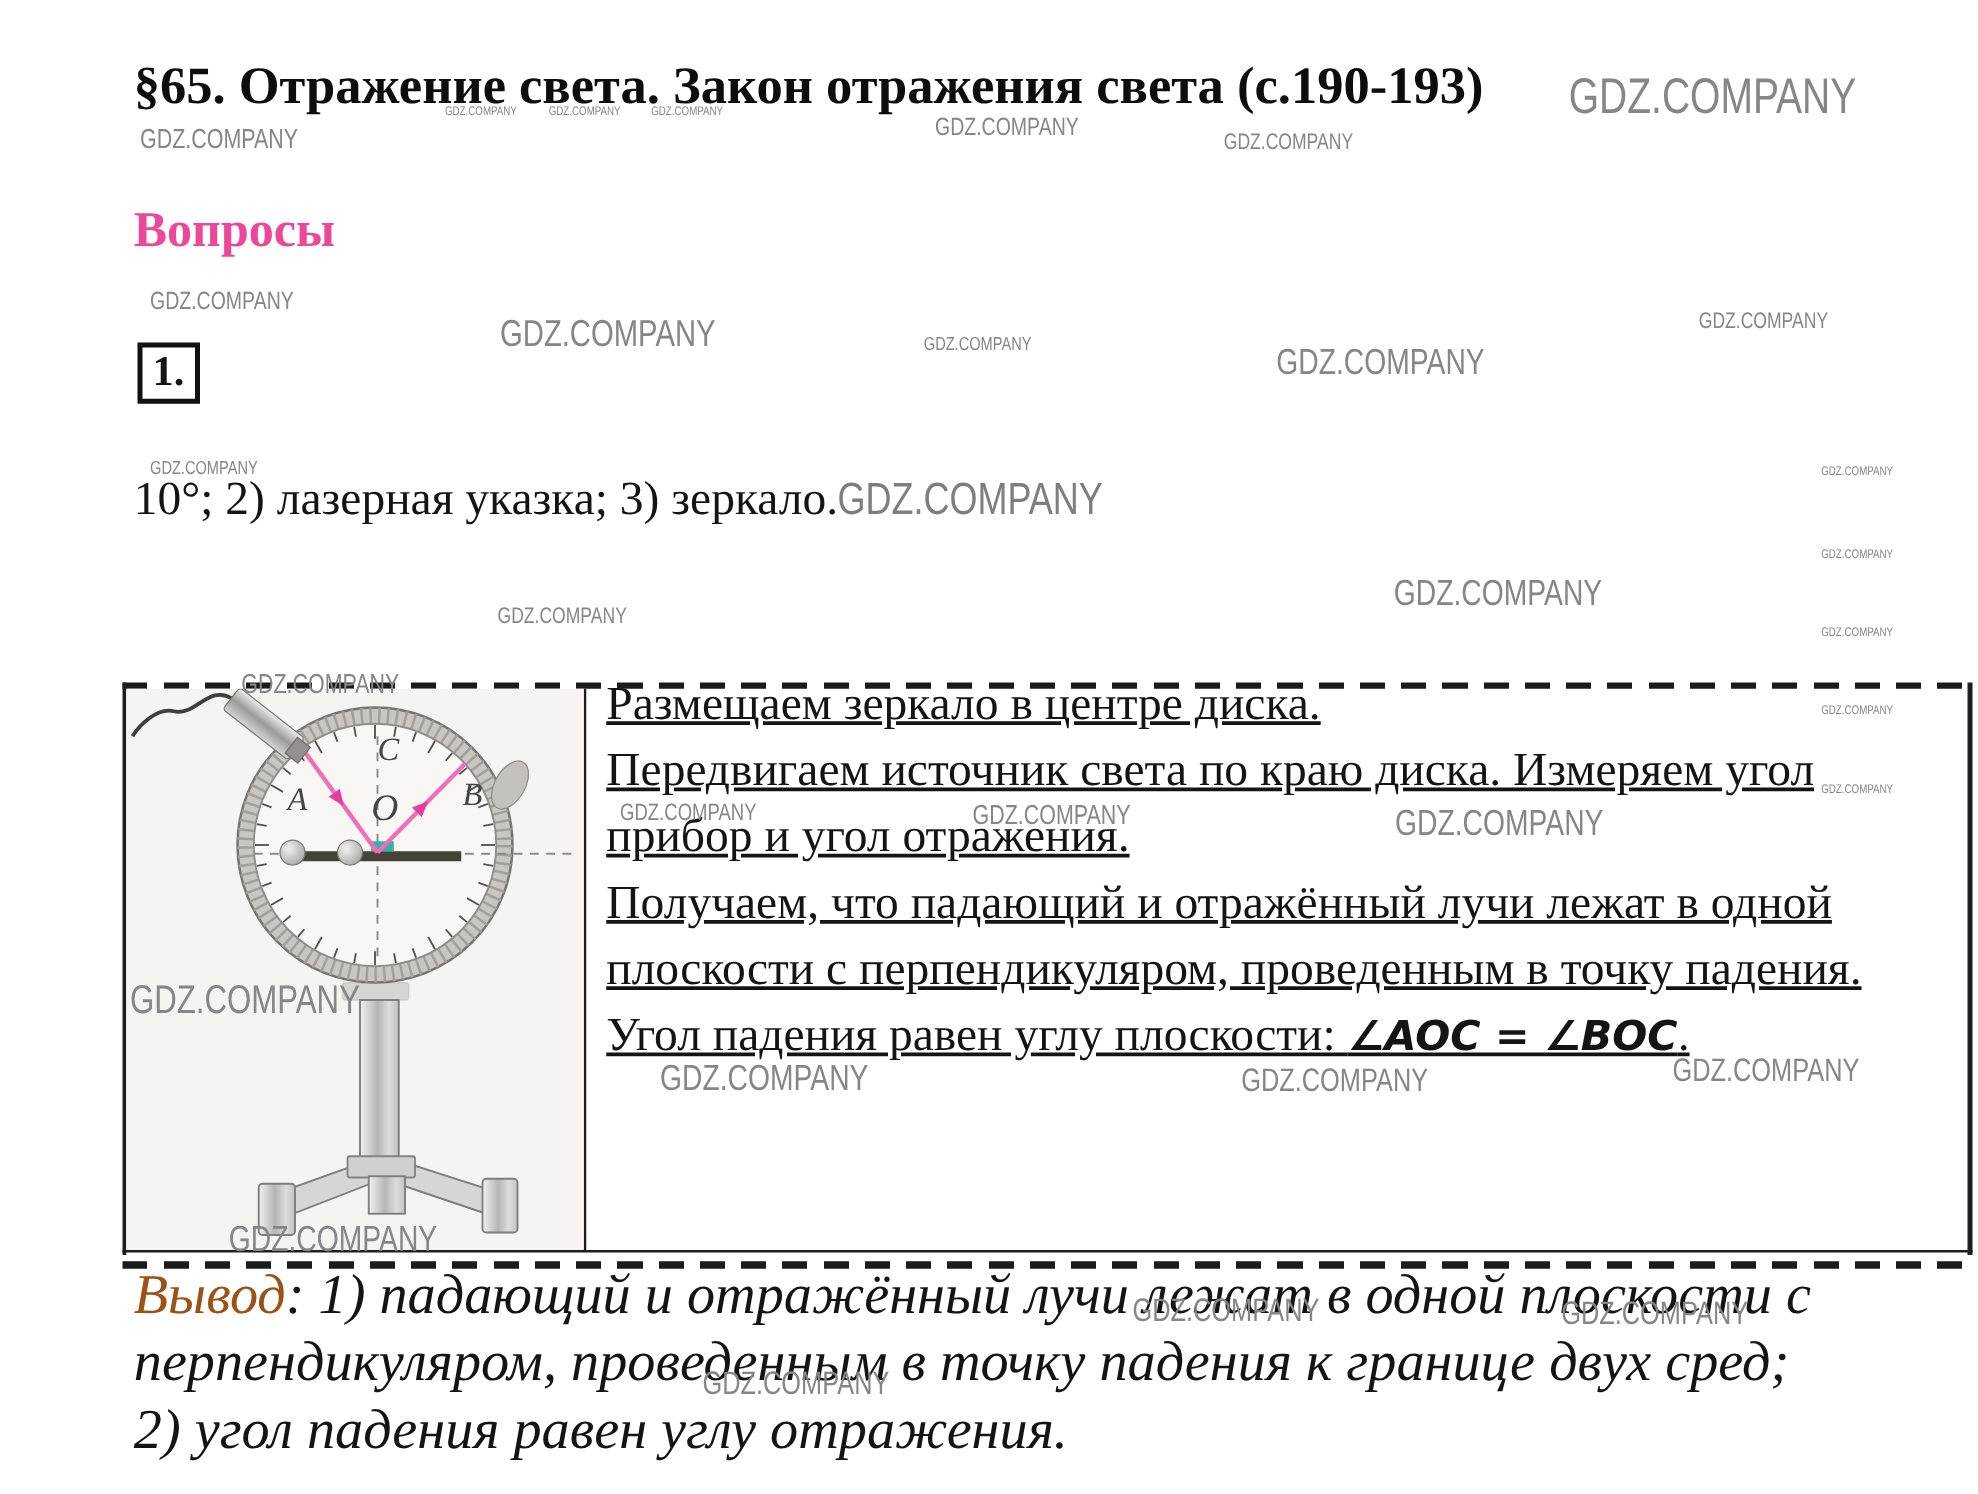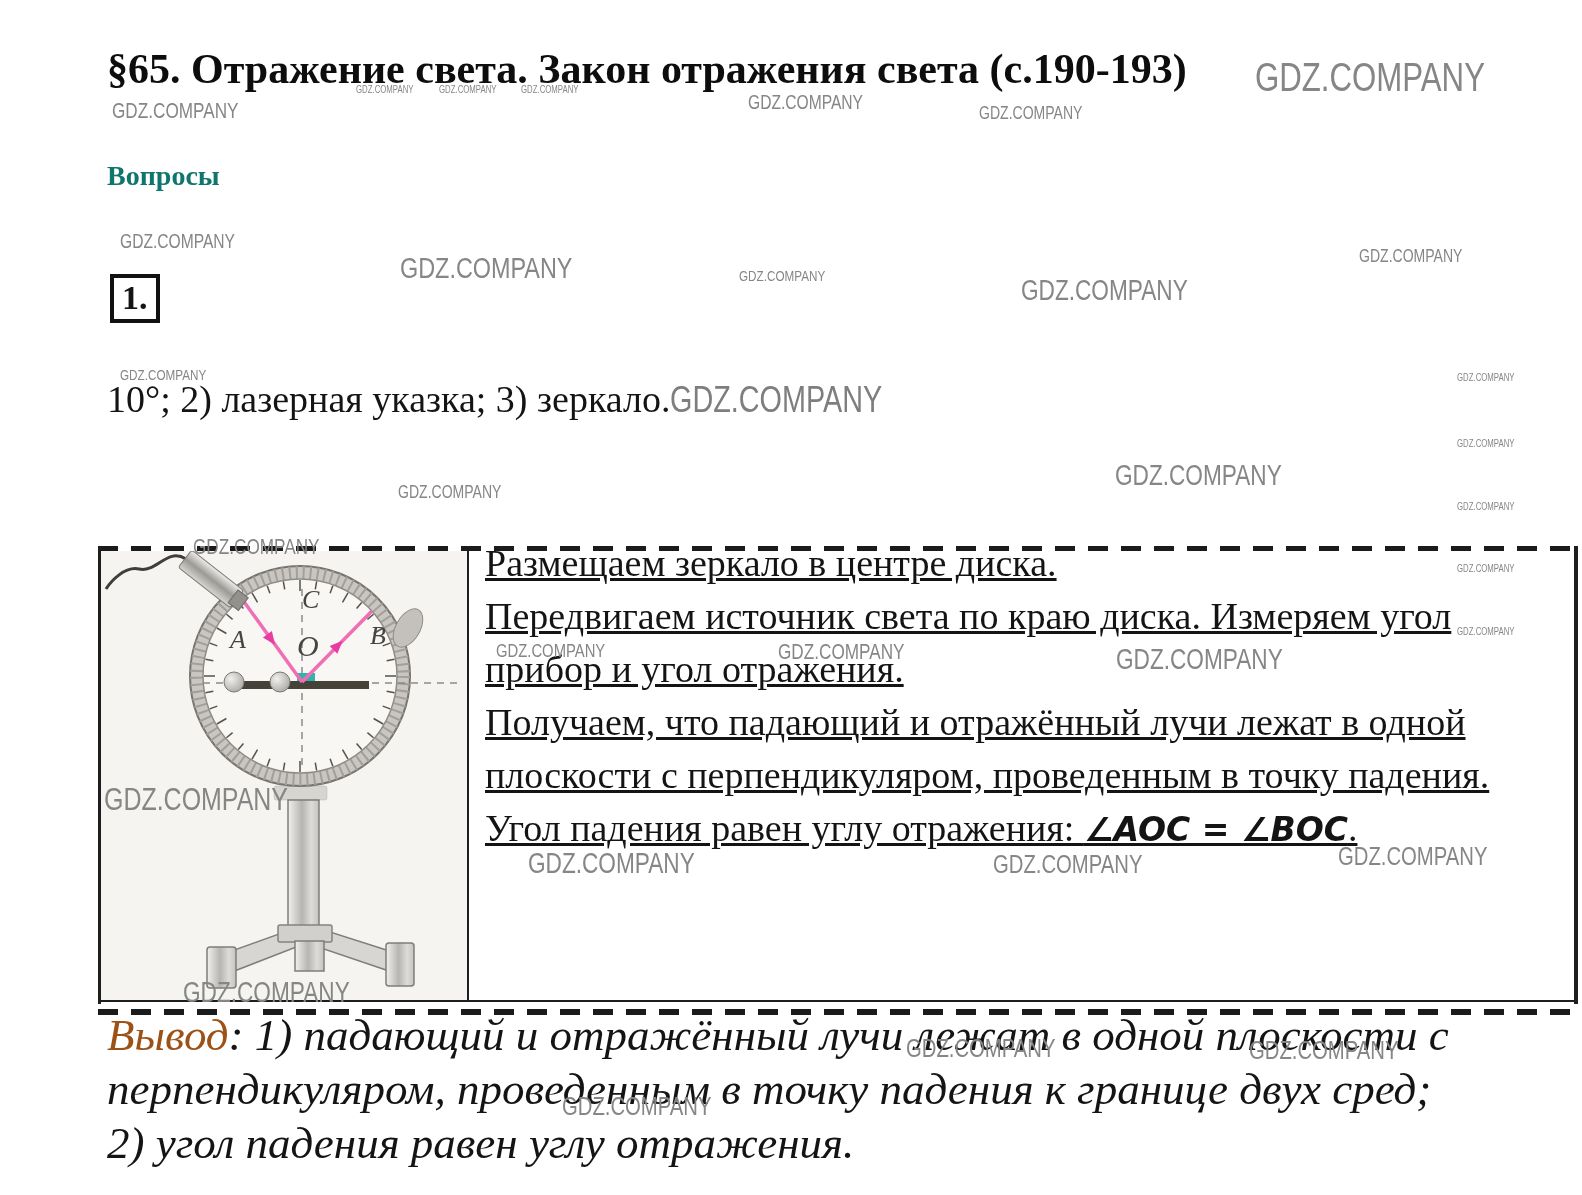--- a/index.html
+++ b/index.html
@@ -1,20 +1,20 @@
 <!DOCTYPE html>
 <html><head>
 <meta charset="utf-8">
 <style>
   html,body{margin:0;padding:0;background:#ffffff;}
   .page{position:relative;width:1582px;height:1170px;background:#ffffff;overflow:hidden;
         font-family:"Liberation Serif",serif;color:#141414;margin-left:12px;}
   .abs{position:absolute;}
   .title{font-size:42px;font-weight:bold;line-height:1.1;white-space:nowrap;color:#0d0d0d;}
-  .h2{font-size:28px;font-weight:bold;color:#0f766e;}
+  .h2{font-size:40px;font-weight:bold;color:#ec4899;}
   .qbox{border:4px solid #111;font-size:34px;font-weight:bold;padding:1px 8px 3px 8px;line-height:1.1;background:#fff;}
   .body-line{font-size:38px;line-height:56px;white-space:nowrap;}
   .rcol-line{font-size:38px;line-height:53px;white-space:nowrap;}
   .vyvod-line{font-size:45px;line-height:54px;font-style:italic;white-space:nowrap;}
   .vyvod-label{font-style:italic;}
   .formula{font-family:"DejaVu Sans",sans-serif;font-style:italic;font-weight:600;font-size:33px;}
   .wm{position:absolute;font-family:"Liberation Sans",sans-serif;color:#868686;
       white-space:nowrap;line-height:1;transform:scaleX(0.78);transform-origin:left top;}
   .wm-inline{display:inline-block;font-family:"Liberation Sans",sans-serif;color:#7e7e7e;
       font-size:36px;transform:scaleX(0.8);transform-origin:left bottom;vertical-align:baseline;line-height:1;}
@@ -154,21 +154,21 @@
     </svg>
   </div>
 
   <div class="abs" style="left:473px;top:537px;text-decoration:underline;">
     <div class="rcol-line">Размещаем зеркало в центре диска.</div>
     <div class="rcol-line">Передвигаем источник света по краю диска. Измеряем угол</div>
     <div class="rcol-line">прибор и угол отражения.</div>
     <div class="rcol-line">Получаем, что падающий и отражённый лучи лежат в одной</div>
     <div class="rcol-line">плоскости с перпендикуляром, проведенным в точку падения.</div>
     <div class="rcol-line">
-      <span>Угол падения равен углу отражения: </span><span class="formula">∠AOC = ∠BOC</span><span>.</span>
+      <span>Угол падения равен углу плоскости: </span><span class="formula">∠AOC = ∠BOC</span><span>.</span>
     </div>
   </div>
 
   <div class="abs" style="left:95px;top:1008px;">
     <div class="vyvod-line">
       <span class="vyvod-label" id="vyvod-label" style="color: rgb(156, 81, 22);">Вывод</span><span>: 1) падающий и отражённый лучи лежат в одной плоскости с</span>
     </div>
     <div class="vyvod-line">перпендикуляром, проведенным в точку падения к границе двух сред;</div>
     <div class="vyvod-line">2) угол падения равен углу отражения.</div>
   </div>

